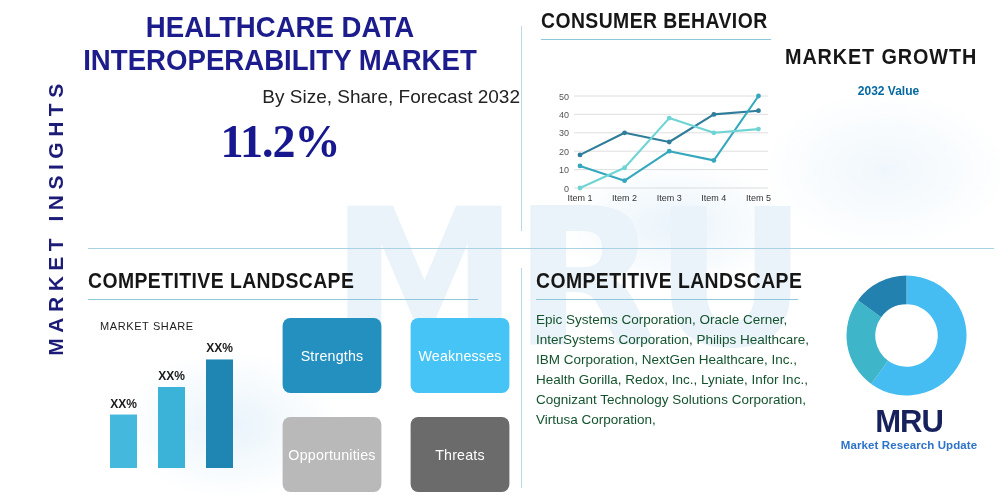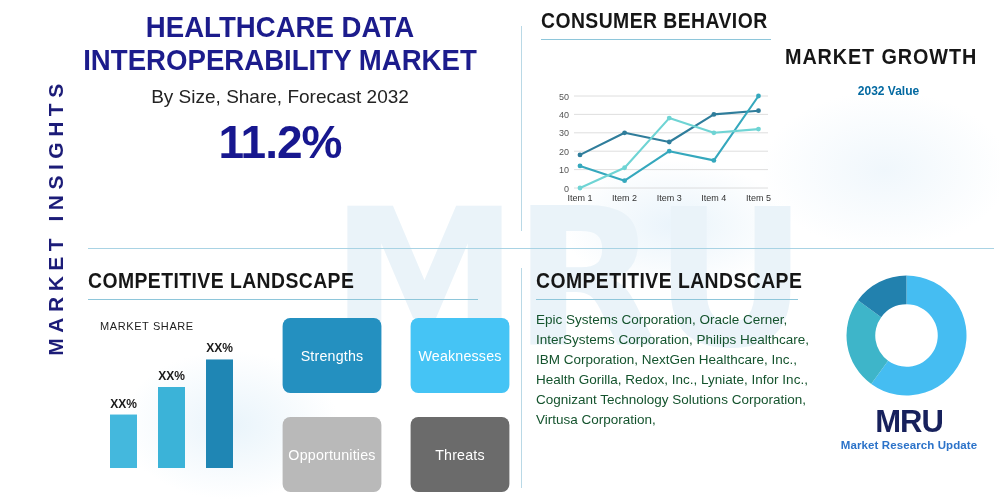--- a/index.html
+++ b/index.html
@@ -107,32 +107,32 @@
     text-align: center;
     text-transform: uppercase;
     transform: scaleX(0.92);
   }
 
   .sub-title {
     margin-top: 10px;
     font-size: 19px;
     font-weight: 400;
     color: #232323;
-    text-align: center;
+    text-align: right;
   }
 
   .stat-row {
     display: flex;
     justify-content: center;
     gap: 58px;
     margin-top: 8px;
   }
   .stat { text-align: center; }
   .stat-value {
-    font-family: Liberation Sans, sans-serif;
+    font-family: Liberation Serif, serif;
     font-size: 46px;
     font-weight: 700;
     color: #17178f;
     line-height: 52px;
     letter-spacing: -1px;
   }
   .stat-label {
     font-size: 12px;
     font-weight: 700;
     color: #0369a1;

